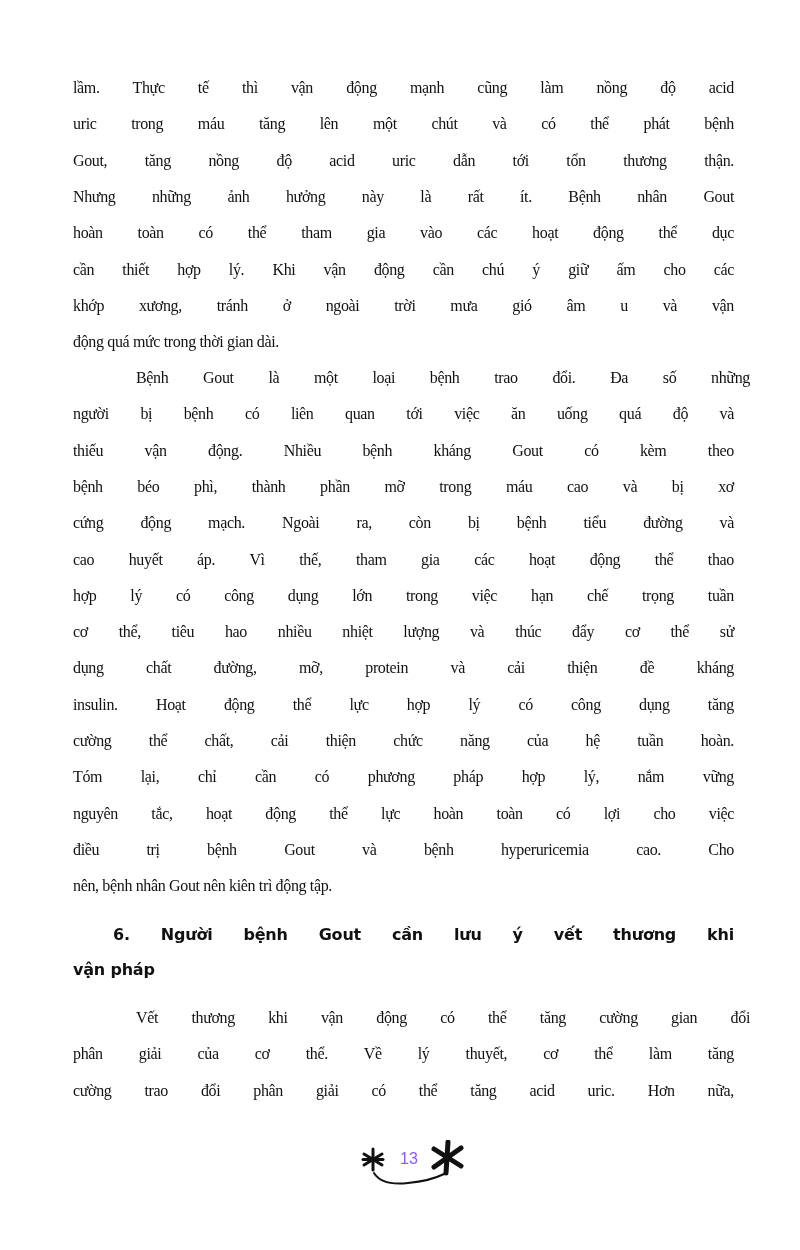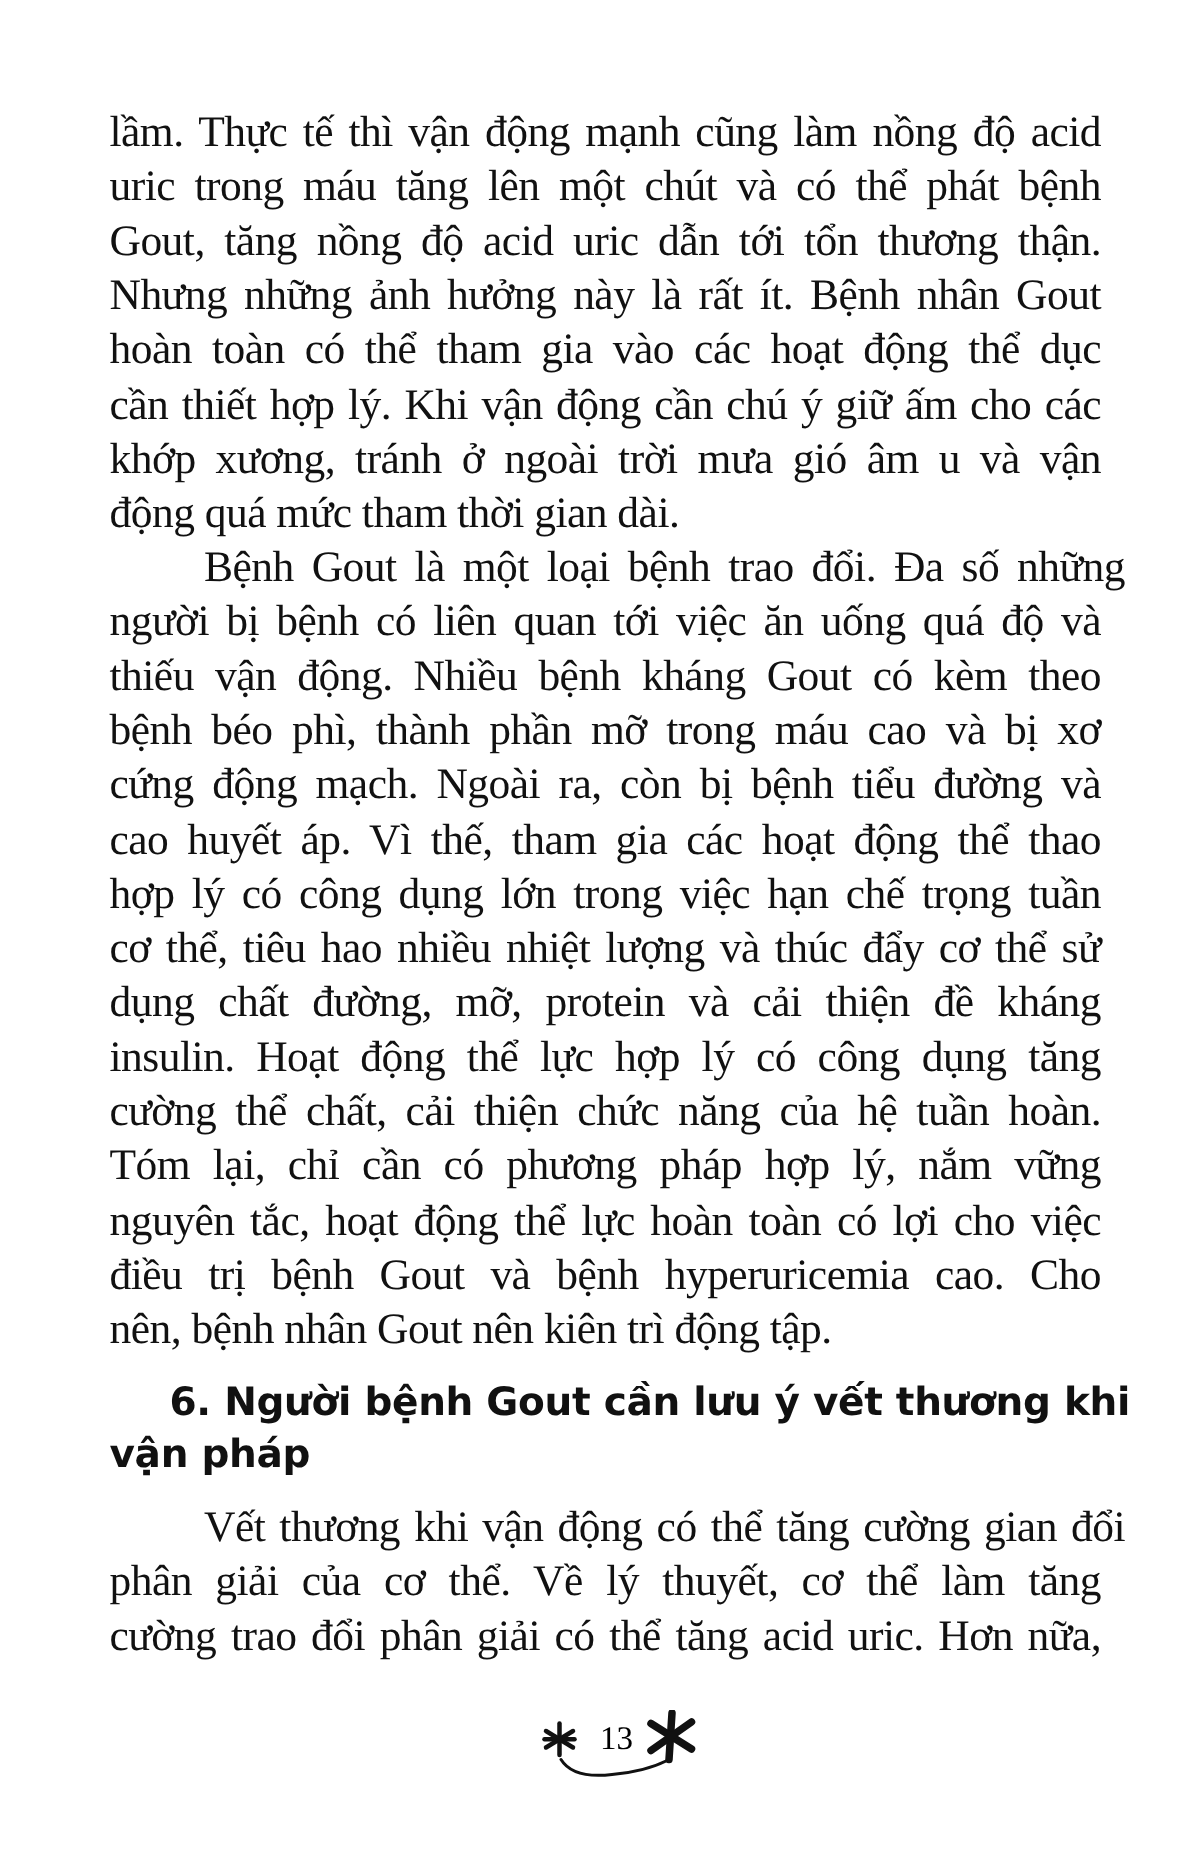--- a/index.html
+++ b/index.html
@@ -23,42 +23,42 @@
     .col {
       position: absolute;
       left: 73px;
       width: 661px;
     }
     .line {
       position: absolute;
       left: 0;
       width: 661px;
       height: 36px;
-      font-size: 29px;
+      font-size: 16px;
       line-height: 36px;
       white-space: nowrap;
       text-align: justify;
       text-align-last: justify;
       letter-spacing: -0.35px;
       font-family: "Liberation Serif", "DejaVu Serif", serif;
     }
     .line.last {
       text-align-last: left;
     }
     .line.indent {
       left: 47px;
       width: 614px;
       margin-left: 16px;
     }
     .heading-line {
       position: absolute;
       left: 0;
       width: 661px;
       height: 36px;
-      font-size: 26px;
+      font-size: 16px;
       line-height: 36px;
       white-space: nowrap;
       font-weight: bold;
       font-family: "DejaVu Sans", "Liberation Sans", sans-serif;
       letter-spacing: -0.2px;
       text-align: justify;
       text-align-last: justify;
     }
     .heading-line.indent {
       left: 40px;
@@ -71,44 +71,44 @@
       position: absolute;
       left: 360px;
       top: 1140px;
       width: 110px;
       height: 52px;
     }
     .folio .num {
       position: absolute;
       left: 40px;
       top: 6px;
-      font-family: Liberation Serif, serif;
-      font-size: 22px;
+      font-family: Liberation Sans, sans-serif;
+      font-size: 16px;
       line-height: 26px;
-      color: #000000;
+      color: #8b5cf6;
     }
     .folio svg {
       position: absolute;
       left: 0; top: 0;
     }
   </style>
 </head>
 <body>
 
 <div class="page">
 
   <div class="col" style="top:70px;">
     <div class="line" style="top:0px;">lầm. Thực tế thì vận động mạnh cũng làm nồng độ acid</div>
     <div class="line" style="top:36.3px;">uric trong máu tăng lên một chút và có thể phát bệnh</div>
     <div class="line" style="top:72.6px;font-family:Liberation Serif, serif;">Gout, tăng nồng độ acid uric dẫn tới tổn thương thận.</div>
     <div class="line" style="top:108.9px;">Nhưng những ảnh hưởng này là rất ít. Bệnh nhân Gout</div>
     <div class="line" style="top:145.2px;">hoàn toàn có thể tham gia vào các hoạt động thể dục</div>
     <div class="line" style="top:181.5px;">cần thiết hợp lý. Khi vận động cần chú ý giữ ấm cho các</div>
     <div class="line" style="top:217.8px;">khớp xương, tránh ở ngoài trời mưa gió âm u và vận</div>
-    <div class="line last" style="top:254.1px;">động quá mức tham thời gian dài.</div>
+    <div class="line last" style="top:254.1px;">động quá mức trong thời gian dài.</div>
   </div>
 
   <div class="col" style="top:360px;">
     <div class="line indent" style="top:0px;">Bệnh Gout là một loại bệnh trao đổi. Đa số những</div>
     <div class="line" style="top:36.3px;">người bị bệnh có liên quan tới việc ăn uống quá độ và</div>
     <div class="line" style="top:72.6px;">thiếu vận động. Nhiều bệnh kháng Gout có kèm theo</div>
     <div class="line" style="top:108.9px;">bệnh béo phì, thành phần mỡ trong máu cao và bị xơ</div>
     <div class="line" style="top:145.2px;">cứng động mạch. Ngoài ra, còn bị bệnh tiểu đường và</div>
     <div class="line" style="top:181.5px;">cao huyết áp. Vì thế, tham gia các hoạt động thể thao</div>
     <div class="line" style="top:217.8px;">hợp lý có công dụng lớn trong việc hạn chế trọng tuần</div>

